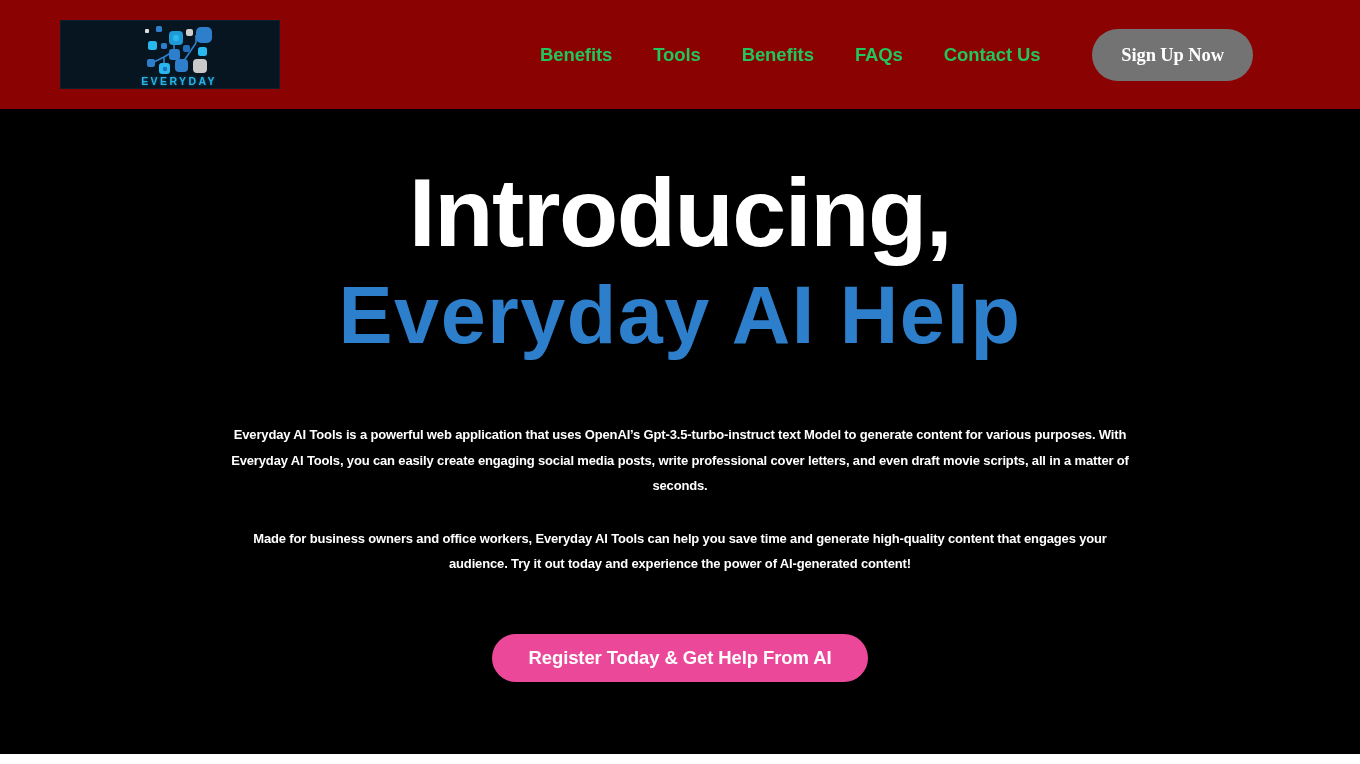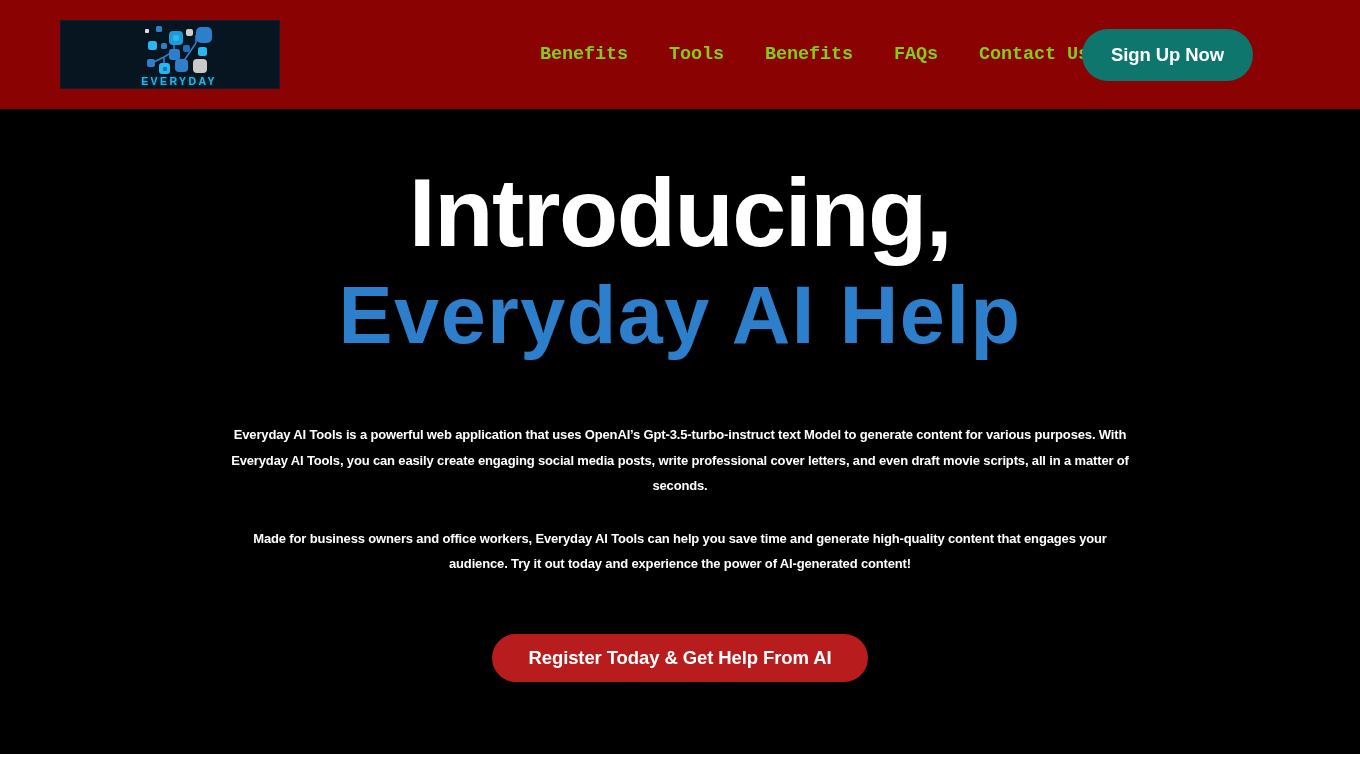--- a/index.html
+++ b/index.html
@@ -82,41 +82,40 @@
     position: absolute;
     left: 540px;
     top: 0;
     height: 109px;
     display: flex;
     align-items: center;
     gap: 41px;
   }
 
   .nav-link {
-    color: #84cc16;
+    color: #22c55e;
     font-size: 18.5px;
     font-weight: 700;
     letter-spacing: -0.1px;
     text-decoration: none;
     cursor: pointer;
     white-space: nowrap;
-    font-family: Liberation Mono, monospace;
   }
 
   .signup-btn {
     position: absolute;
     right: 107px;
     top: 29px;
     height: 52px;
     padding: 0 29px;
     border: none;
     border-radius: 26px;
-    background: #0f766e;
-    color: #ffffff;
-    font-family: Liberation Sans, sans-serif;
+    background: #737373;
+    color: #ffffff;
+    font-family: Liberation Serif, serif;
     font-size: 18.5px;
     font-weight: 700;
     letter-spacing: -0.1px;
     cursor: pointer;
     display: flex;
     align-items: center;
     justify-content: center;
     white-space: nowrap;
   }
 
@@ -167,21 +166,21 @@
   .hero-copy p + p {
     margin-top: 27px;
   }
 
   .cta-btn {
     margin-top: 57px;
     height: 48px;
     padding: 0 36px;
     border: none;
     border-radius: 24px;
-    background: #b91c1c;
+    background: #ec4899;
     color: #ffffff;
     font-family: "Liberation Sans", sans-serif;
     font-size: 18.5px;
     font-weight: 700;
     letter-spacing: -0.1px;
     cursor: pointer;
     display: flex;
     align-items: center;
     justify-content: center;
     white-space: nowrap;

